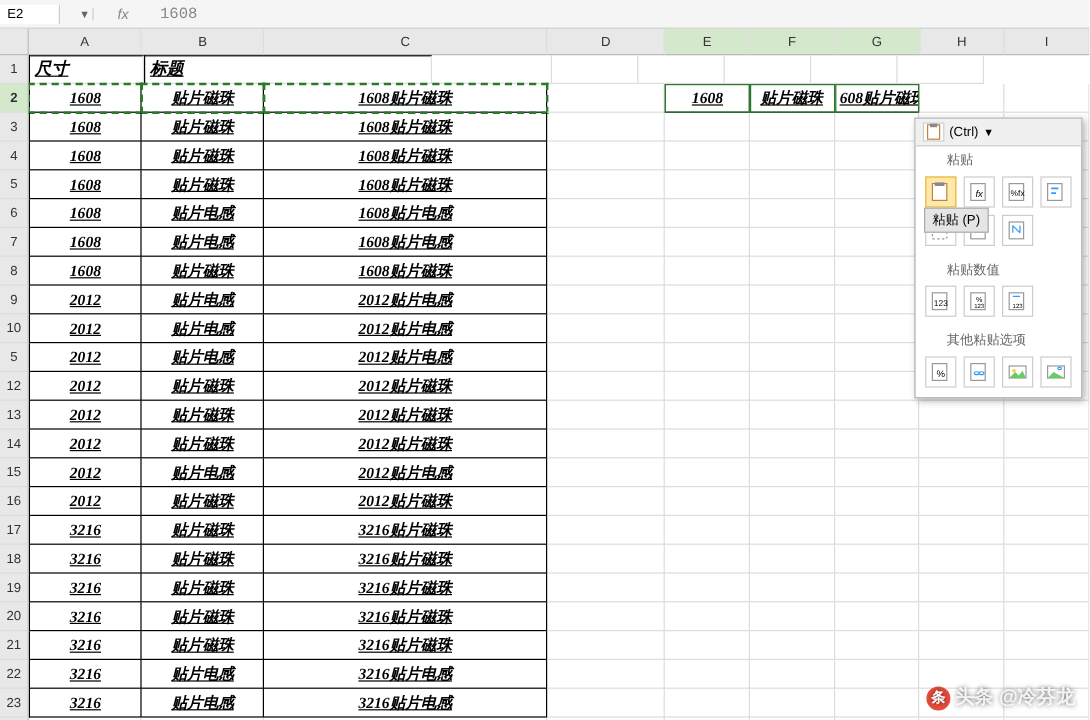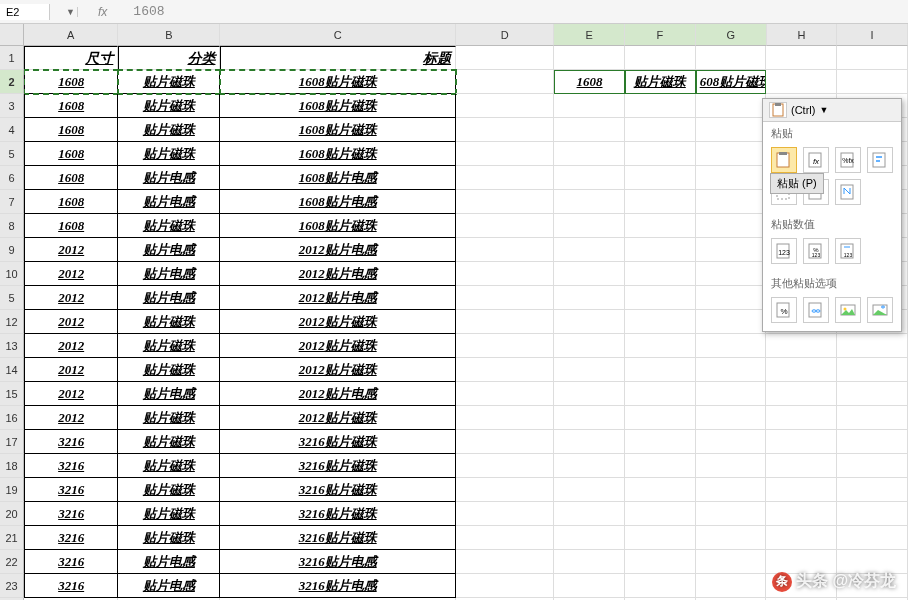--- a/index.html
+++ b/index.html
@@ -20,41 +20,41 @@
   
   .grid-area { flex: 1; overflow: hidden; }
   .col-headers { display: flex; background: #e8e8e8; height: 22px; }
   .col-h { text-align: center; line-height: 22px; border-right: 1px solid #ddd; border-bottom: 1px solid #bbb; font-size: 11px; color: #333; }
   .col-h.active { background: #d4e8cc; }
   
   .grid-rows { display: flex; flex-direction: column; }
   .grid-row { display: flex; height: 24px; }
   .cell { border-right: 1px solid #ddd; border-bottom: 1px solid #ddd; padding: 0 4px; line-height: 24px; overflow: hidden; white-space: nowrap; position: relative; }
   .data-cell { border-right: 1px solid #000; border-bottom: 1px solid #000; font-family: SimSun, serif; font-style: italic; font-weight: bold; text-decoration: underline; text-align: center; font-size: 13px; }
-  .data-header { font-style: italic; font-weight: bold; text-decoration: underline; text-align: right; font-size: 14px; font-family: SimSun, serif; }
+  .data-header { font-style: italic; font-weight: bold; text-decoration: underline; text-align: left; font-size: 14px; font-family: SimSun, serif; }
   .left-border { border-left: 1px solid #000; }
   .top-border { border-top: 1px solid #000; }
   
   .marching { outline: 2px dashed #2a7a2a; outline-offset: -1px; }
   .paste-target { outline: 1px solid #2a7a2a; outline-offset: -1px; }
   
   .col-A { width: 96px; }
   .col-B { width: 104px; }
   .col-C { width: 240px; }
   .col-D { width: 100px; }
   .col-E { width: 72px; }
   .col-F { width: 72px; }
   .col-G { width: 72px; }
   .col-H { width: 72px; }
   .col-I { width: 72px; }
   
   .paste-menu { position: absolute; top: 98px; left: 762px; width: 140px; background: #fff; border: 1px solid #aaa; box-shadow: 2px 2px 6px rgba(0,0,0,0.3); font-size: 11px; z-index: 10; }
   .paste-menu-header { display: flex; align-items: center; gap: 4px; padding: 3px 6px; background: #f0f0f0; border-bottom: 1px solid #ccc; text-align: center; }
   .paste-icon-btn { width: 18px; height: 16px; background: #fff; border: 1px solid #ccc; display: inline-flex; align-items: center; justify-content: center; font-size: 10px; }
-  .paste-section-label { padding: 4px 8px 2px; color: #666; }
+  .paste-section-label { padding: 4px 8px 2px; color: #666; margin-left: 18px; }
   .paste-icons { display: flex; flex-wrap: wrap; gap: 6px; padding: 4px 8px 8px; }
   .p-icon { width: 26px; height: 26px; background: #fff; border: 1px solid #ccc; display: flex; align-items: center; justify-content: center; position: relative; cursor: pointer; }
   .p-icon.hover { background: #fde9a9; border-color: #e8b53a; }
   .p-icon svg { width: 18px; height: 18px; }
   .tooltip { position: absolute; bottom: -22px; left: -2px; background: #e5e5e5; border: 1px solid #aaa; padding: 2px 6px; font-size: 11px; white-space: nowrap; z-index: 20; }
   
   .watermark { position: absolute; bottom: 8px; right: 12px; color: rgba(255,255,255,0.85); font-size: 16px; font-weight: bold; text-shadow: 0 0 4px rgba(0,0,0,0.6); display: flex; align-items: center; gap: 4px; }
   .watermark-icon { width: 20px; height: 20px; background: #e74c3c; border-radius: 50%; display: inline-flex; align-items: center; justify-content: center; color: #fff; font-size: 12px; }
 </style>
 </head>
@@ -107,21 +107,20 @@
         <div class="col-h col-D">D</div>
         <div class="col-h col-E active">E</div>
         <div class="col-h col-F active">F</div>
         <div class="col-h col-G active">G</div>
         <div class="col-h col-H">H</div>
         <div class="col-h col-I">I</div>
       </div>
     <div class="grid-rows" id="grid-body">
         <div class="grid-row">
           <div class="cell col-A data-header left-border top-border">尺寸</div>
-          <div class="cell col-B data-header left-border top-border">分类</div>
           <div class="cell col-C data-header left-border top-border">标题</div>
           <div class="cell col-D"></div>
           <div class="cell col-E"></div>
           <div class="cell col-F"></div>
           <div class="cell col-G"></div>
           <div class="cell col-H"></div>
           <div class="cell col-I"></div>
         </div>
         <div class="grid-row">
           <div class="cell col-A data-cell left-border marching">1608</div>

